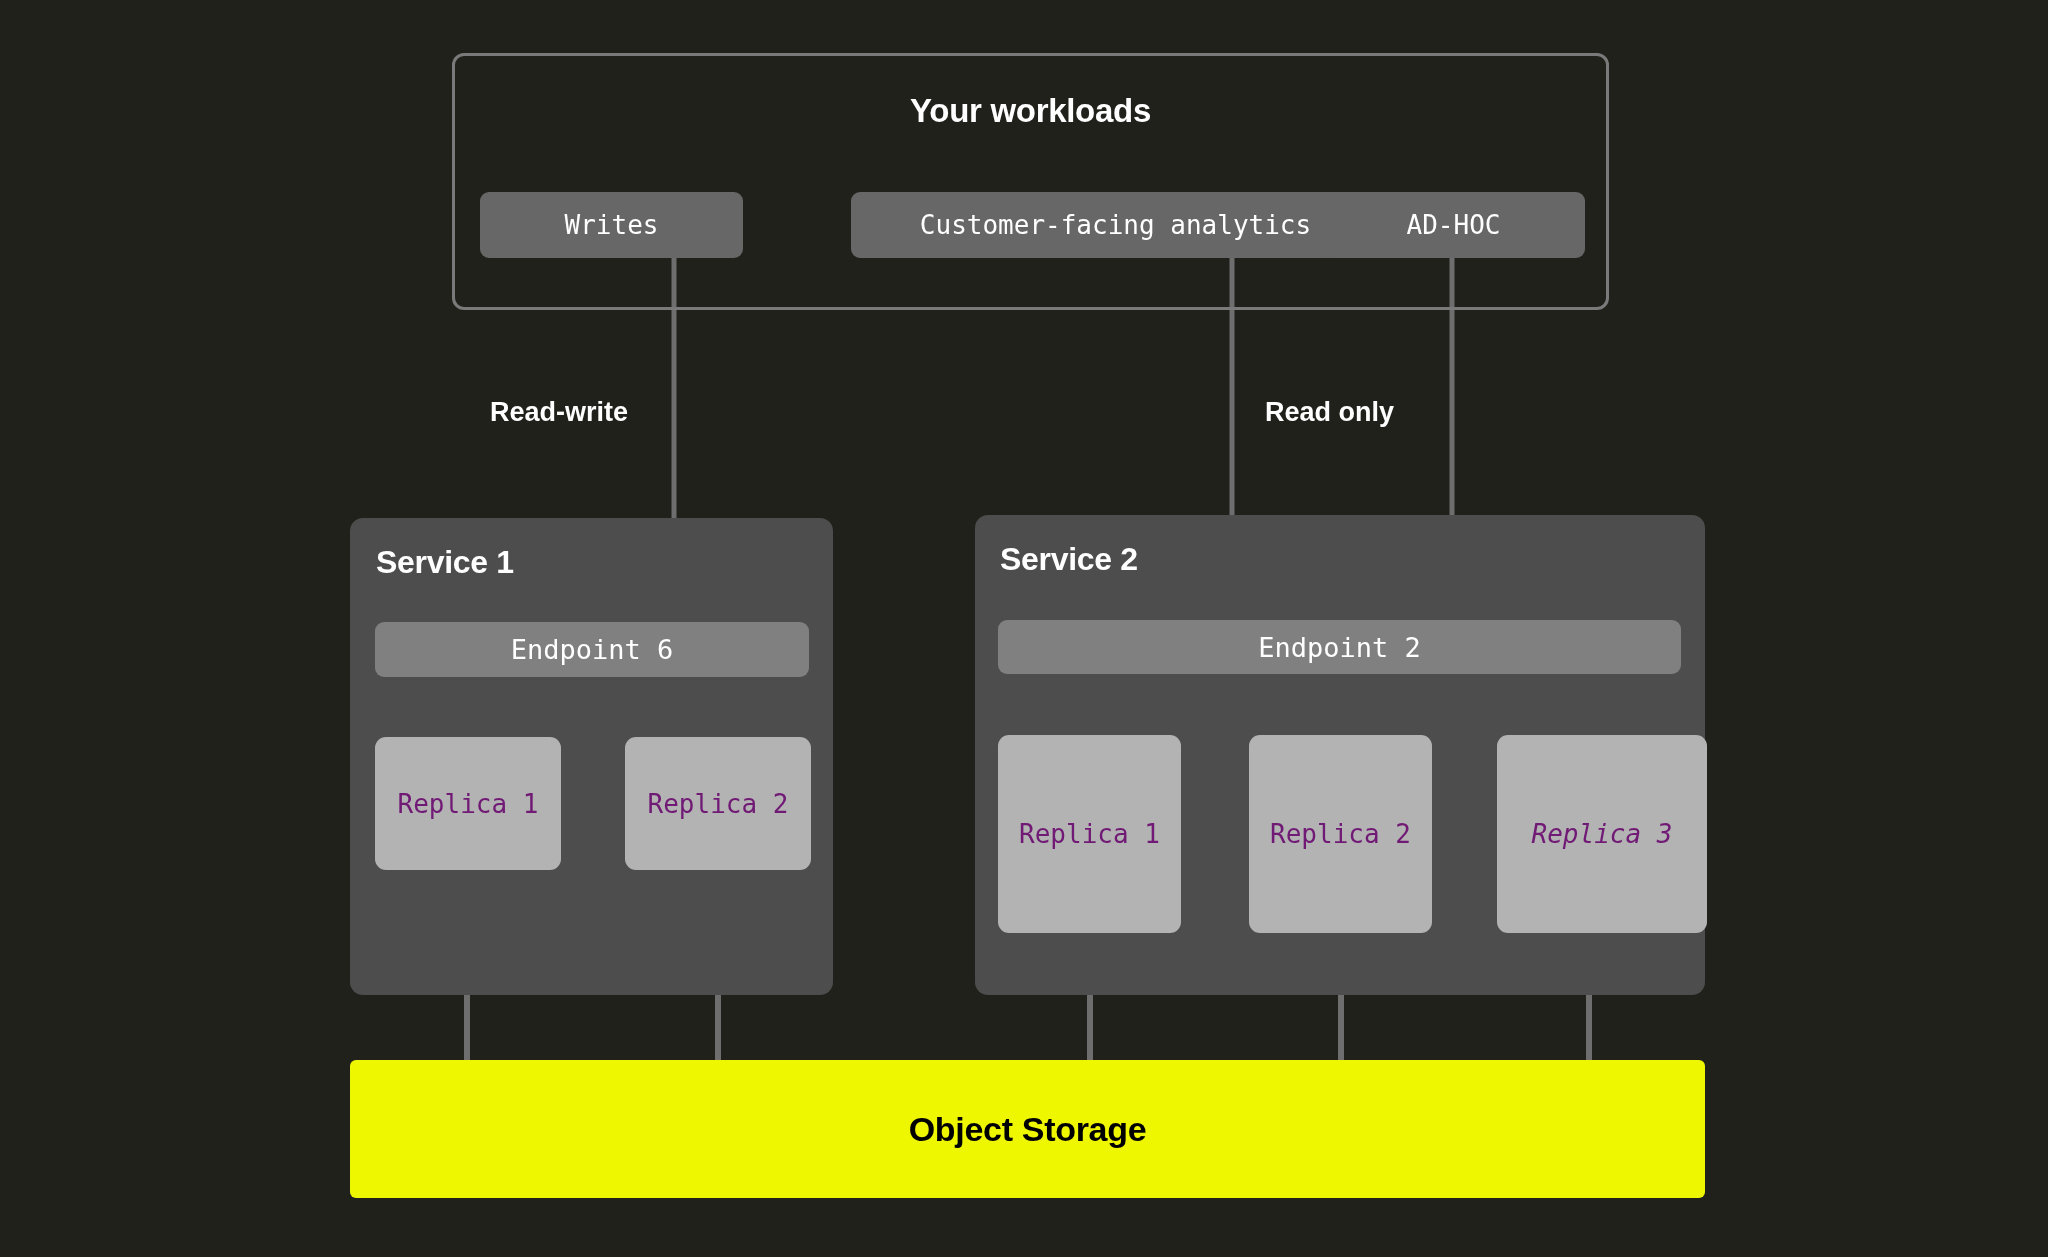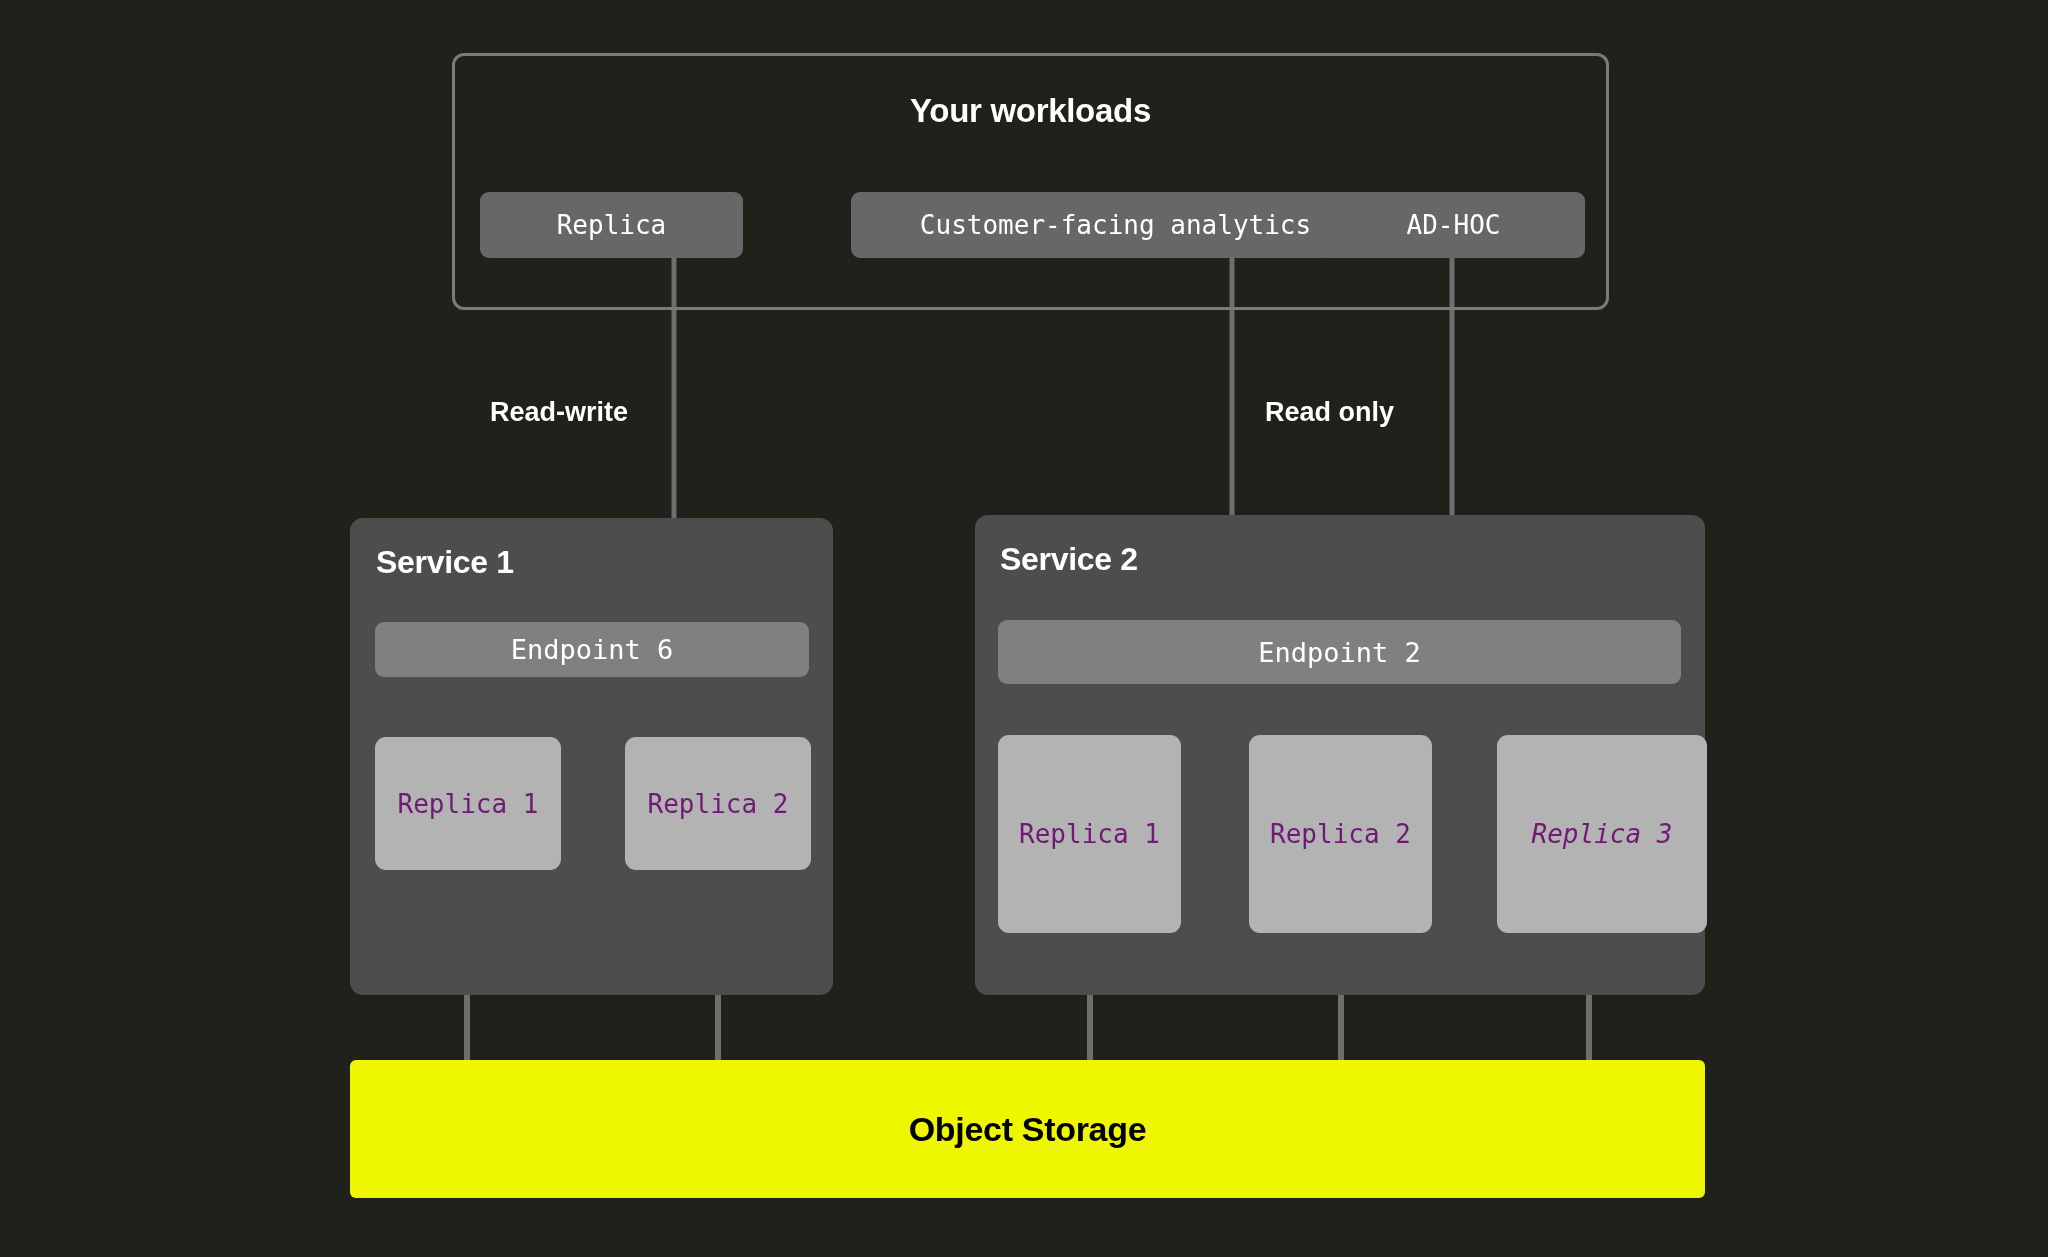--- a/index.html
+++ b/index.html
@@ -91,21 +91,21 @@
     background:#808080;
     border-radius:9px;
     color:#ffffff;
     font-family:"DejaVu Sans Mono", monospace;
     font-size:27px;
     display:flex;
     align-items:center;
     justify-content:center;
   }
   #endpoint-1 { left:375px;  top:622px; width:434px; height:55px; }
-  #endpoint-2 { left:998px;  top:620px; width:683px; height:64px; }
+  #endpoint-2 { left:998px;  top:620px; width:683px; height:54px; }
 
   
   .replica-box {
     position:absolute;
     background:#b3b3b3;
     border-radius:11px;
     color:#701a75;
     font-family:"DejaVu Sans Mono", monospace;
     font-size:26px;
     display:flex;
@@ -168,21 +168,21 @@
 
     <path d="M 1090 930 L 1090 1062" stroke="#6e6e6e" stroke-width="6" fill="none"></path>
     <path d="M 1341 930 L 1341 1062" stroke="#6e6e6e" stroke-width="6" fill="none"></path>
     <path d="M 1589 930 L 1589 1062" stroke="#6e6e6e" stroke-width="6" fill="none"></path>
   </svg>
 
   <div class="workloads-box"></div>
   <div class="workloads-title">Your workloads</div>
 
   <div class="chip" id="chip-writes">
-    <span>Replica</span>
+    <span>Writes</span>
   </div>
   <div class="chip" id="chip-cfa">
     <span>Customer-facing analytics</span>
   </div>
   <div class="chip" id="chip-adhoc">
     <span>AD-HOC</span>
   </div>
 
   <div class="edge-label" id="label-read-write">Read-write</div>
   <div class="edge-label" id="label-read-only">Read only</div>

